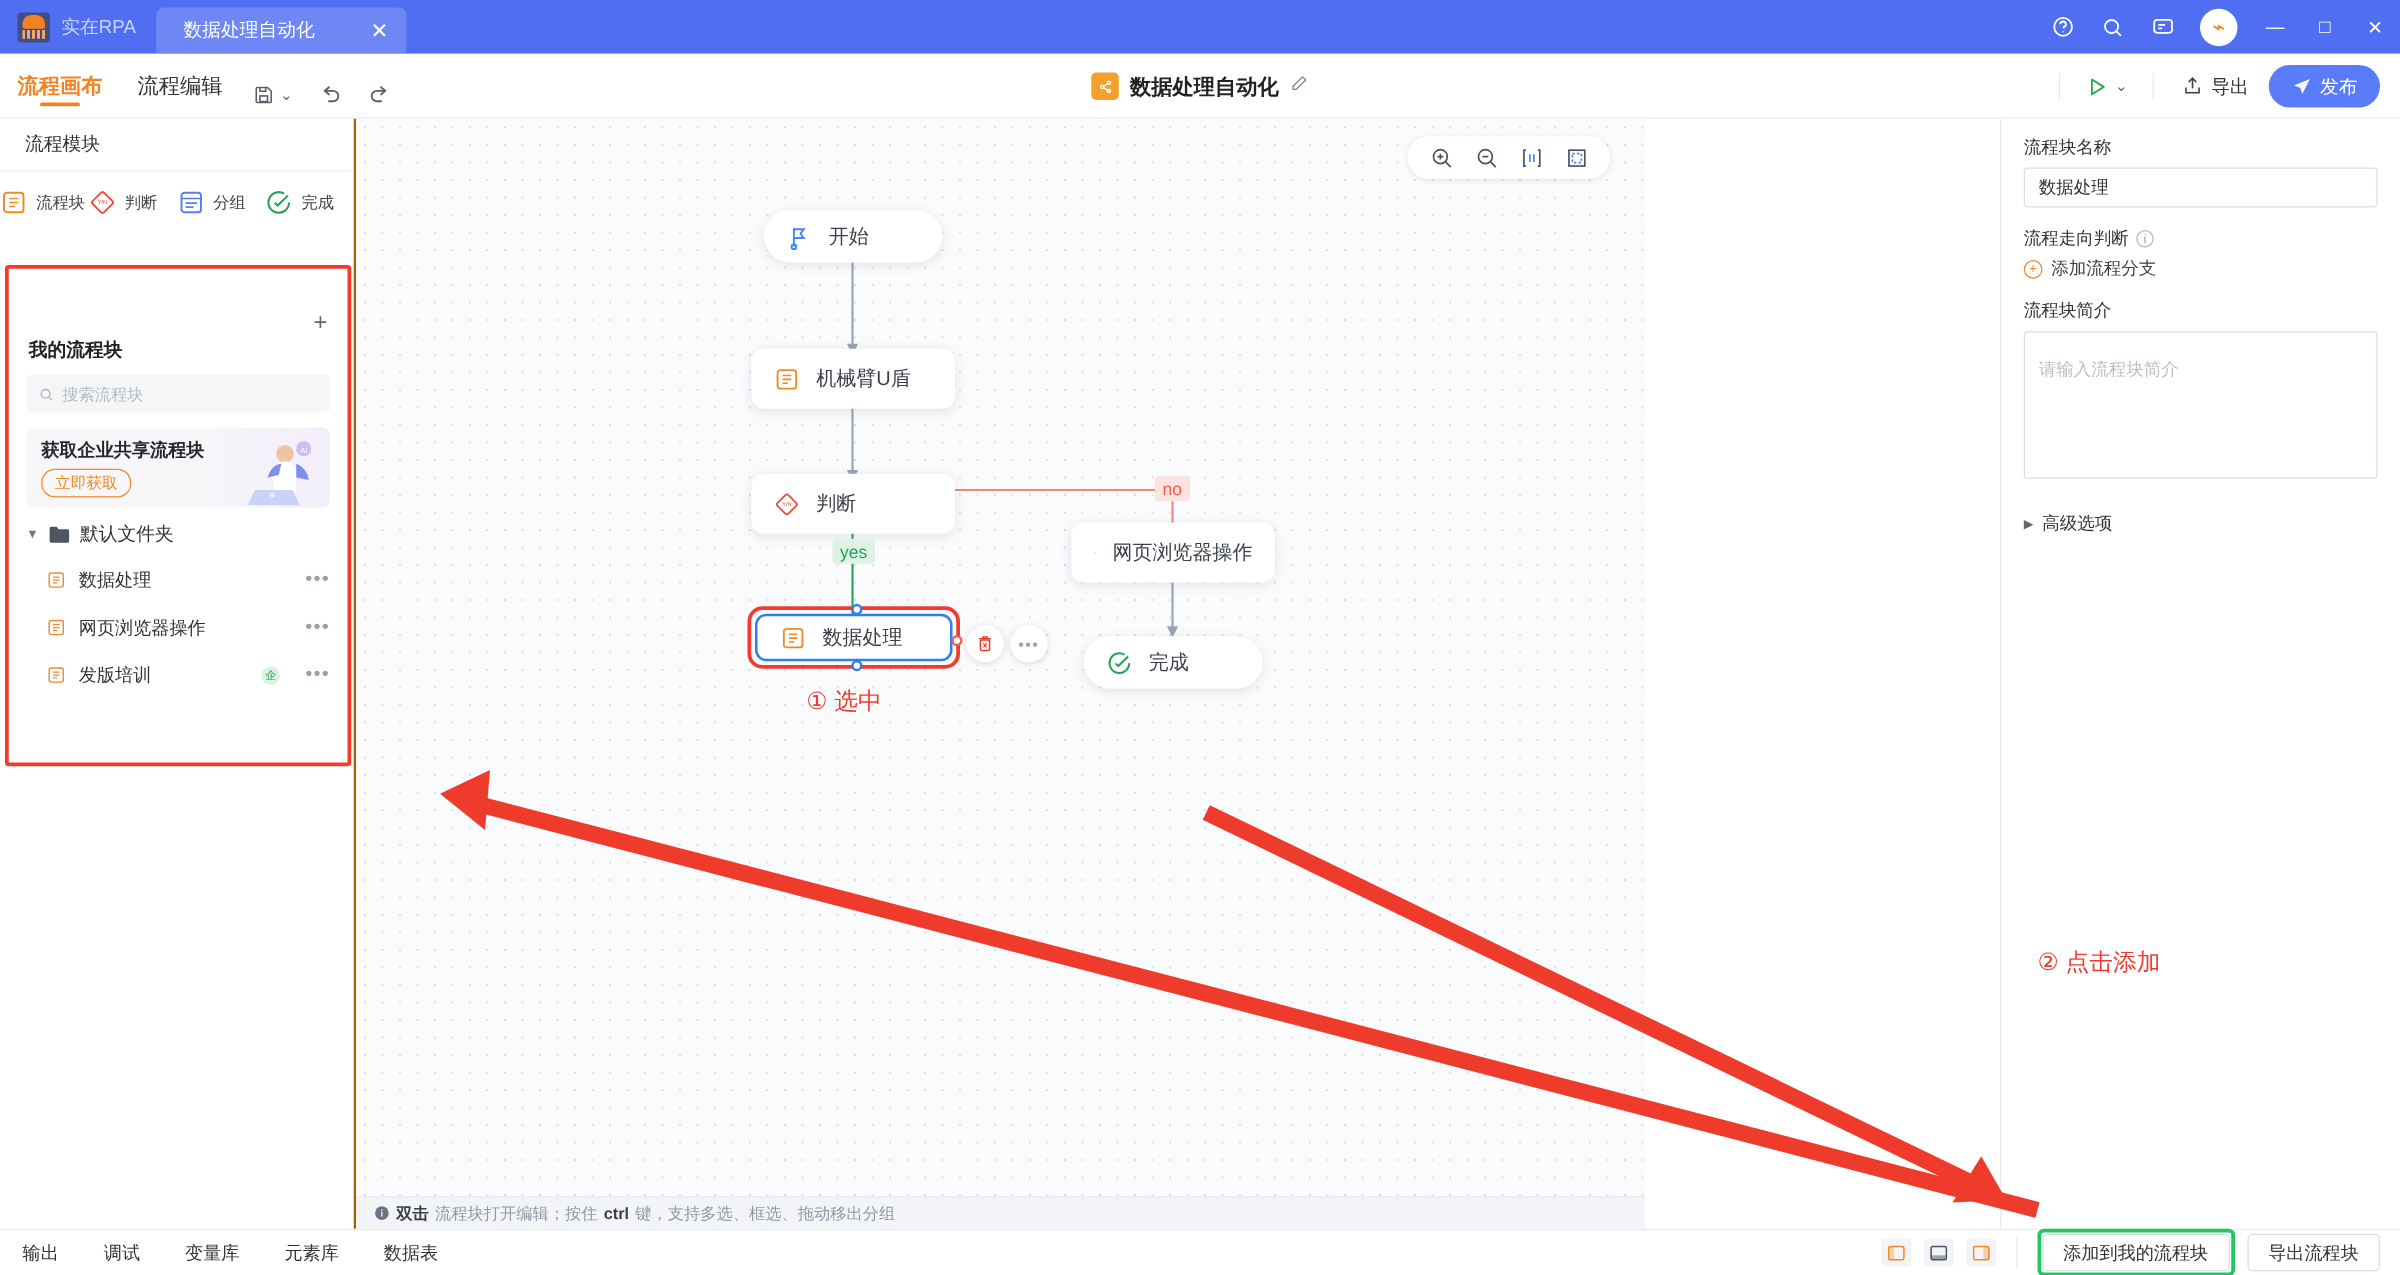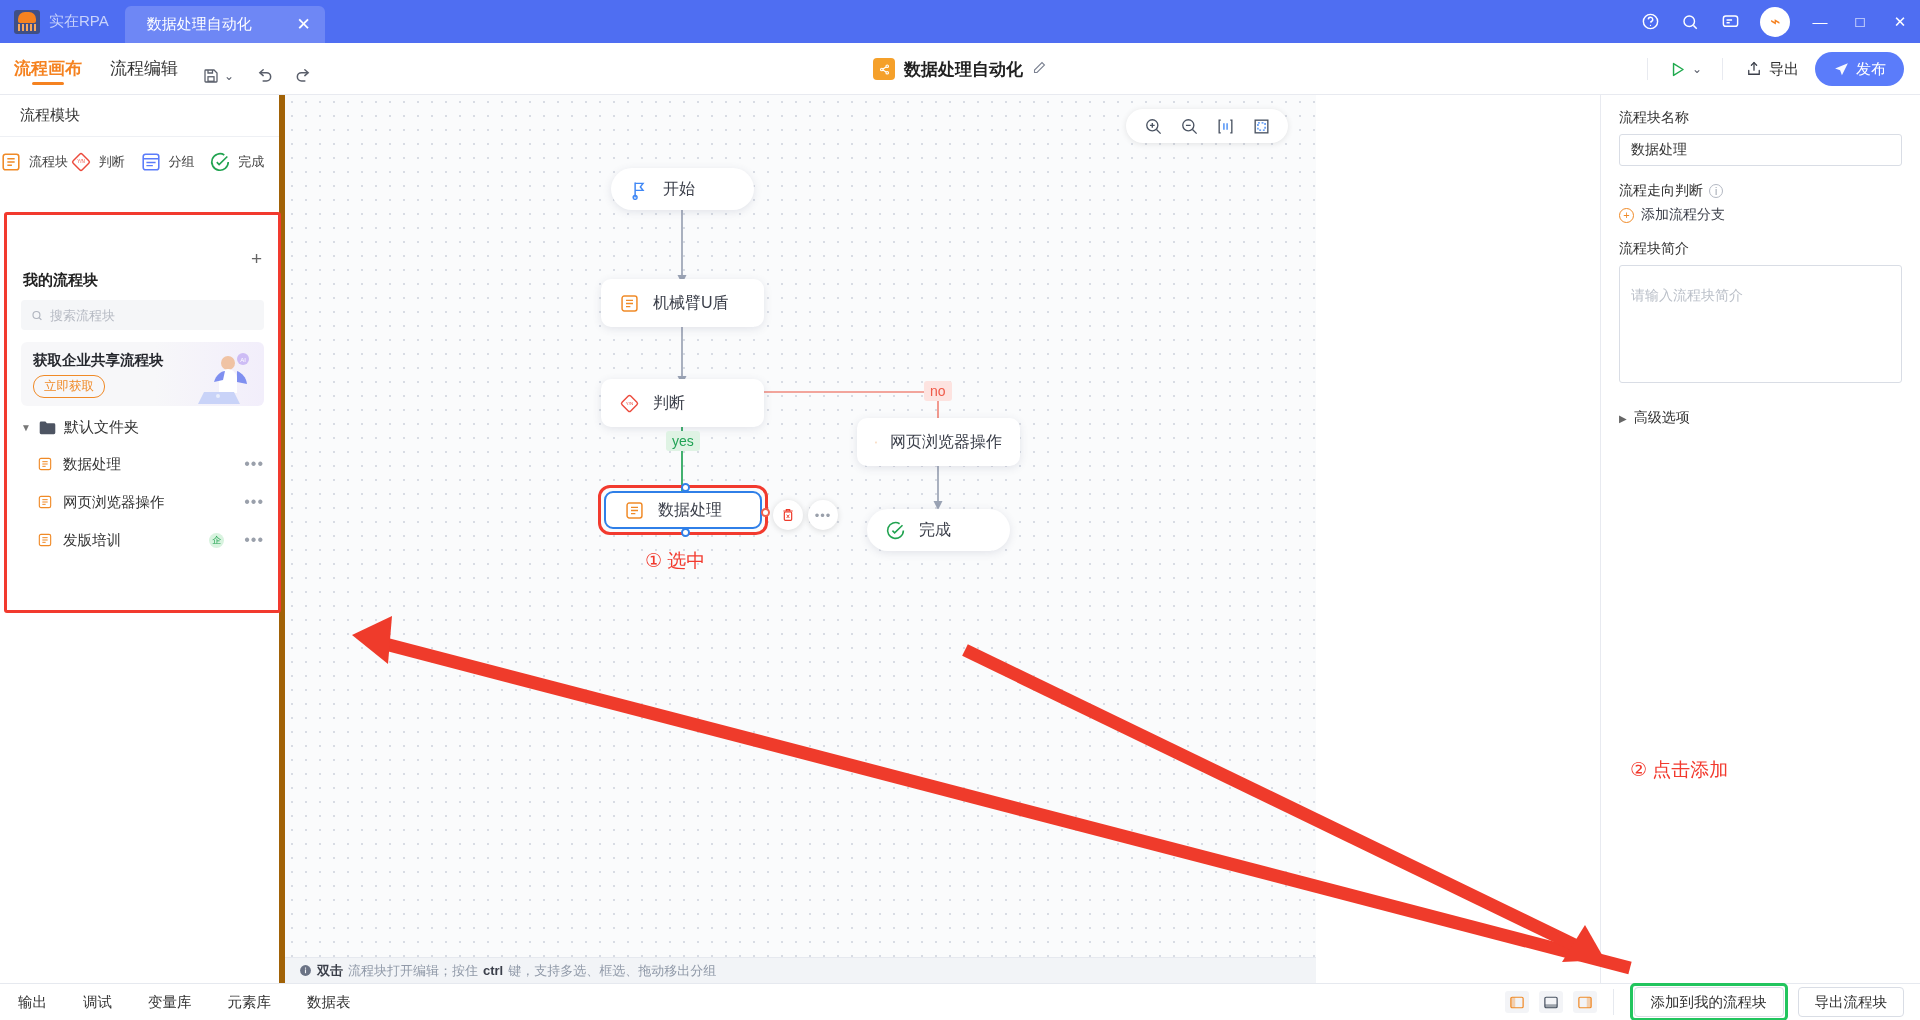--- a/index.html
+++ b/index.html
@@ -100,21 +100,21 @@
     font-size: 15px; color:#333; cursor:pointer;
   }
   .publish-btn {
     display:flex; align-items:center; gap:6px; height: 34px; padding: 0 18px;
     background:#5b7cfa; color:#fff; border-radius: 17px; font-size:15px; cursor:pointer;
   }
 
   
   .sidebar {
     position:absolute; left:0; top:95px; width: 285px; height: 925px;
-    background:#fff; border-right: 6px solid #a16207;
+    background:#fff; border-right: 2px solid #a16207;
   }
   .sidebar-title {
     height: 42px; display:flex; align-items:center; padding: 0 20px;
     font-size: 15px; color:#333; border-bottom: 1px solid #eef0f4;
   }
   .palette { display:flex; padding: 14px 0 10px 0; }
   .palette-item {
     flex:1; display:flex; flex-direction:row; align-items:center; gap:7px;
     cursor: pointer;
   }

